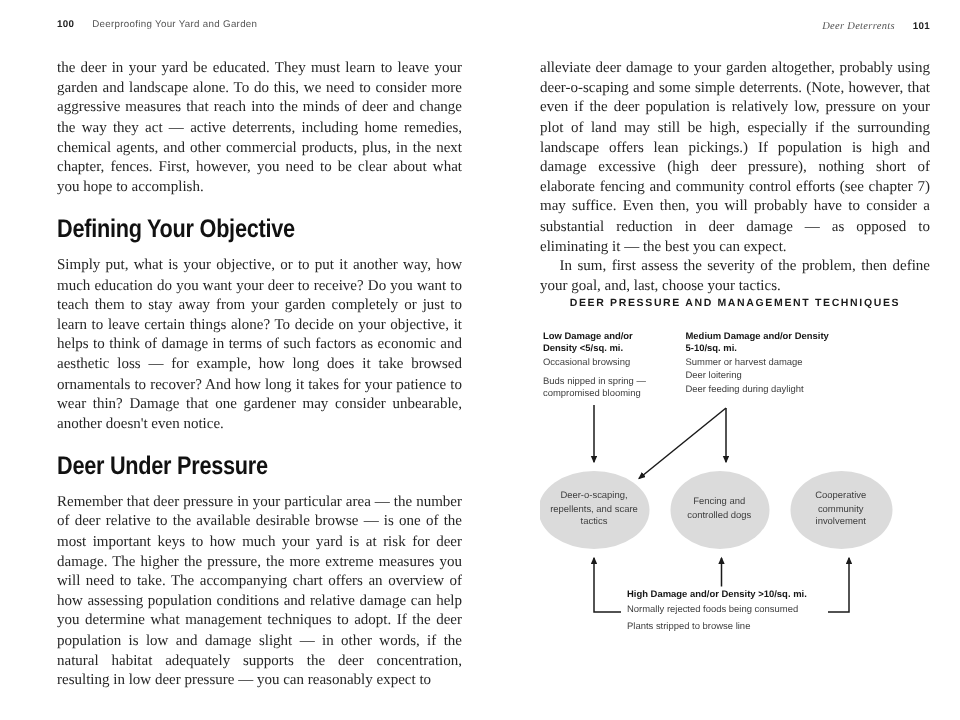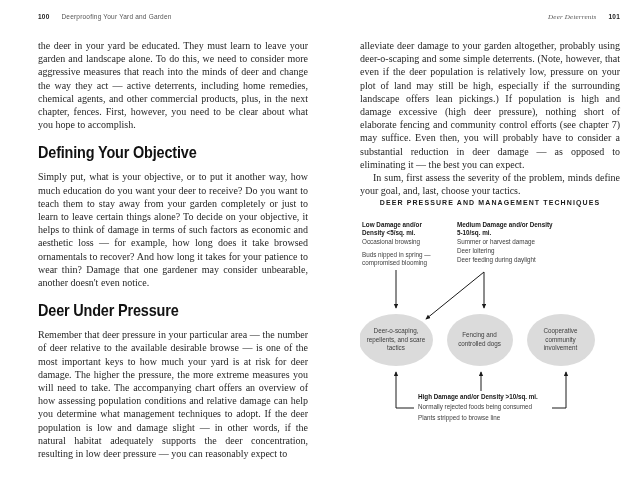--- a/index.html
+++ b/index.html
@@ -75,21 +75,21 @@
     </div>
   </div>
 
   <div class="page right">
     <div class="runhead rh-right">
       <span class="rh-title">Deer Deterrents</span>
       <span class="folio">101</span>
     </div>
     <div class="text-flow">
       <p class="body">alleviate deer damage to your garden altogether, probably using deer-o-scaping and some simple deterrents. (Note, however, that even if the deer population is relatively low, pressure on your plot of land may still be high, especially if the surrounding landscape offers lean pickings.) If population is high and damage excessive (high deer pressure), nothing short of elaborate fencing and community control efforts (see chapter 7) may suffice. Even then, you will probably have to consider a substantial reduction in deer damage — as opposed to eliminating it — the best you can expect.</p>
-      <p class="body indent">In sum, first assess the severity of the problem, minds define your goal, and, last, choose your tactics.</p>
+      <p class="body indent">In sum, first assess the severity of the problem, then define your goal, and, last, choose your tactics.</p>
     </div>
 
     <div class="diagram-title">DEER PRESSURE AND MANAGEMENT TECHNIQUES</div>
 
     <div class="diagram">
       <svg width="260" height="215" viewBox="0 0 260 215">
         <defs>
           <marker id="ah" markerWidth="7" markerHeight="7" refX="4.2" refY="2.2" orient="auto">
             <path d="M0,0 L5,2.2 L0,4.4 z" fill="#1a1a1a"></path>
           </marker>

